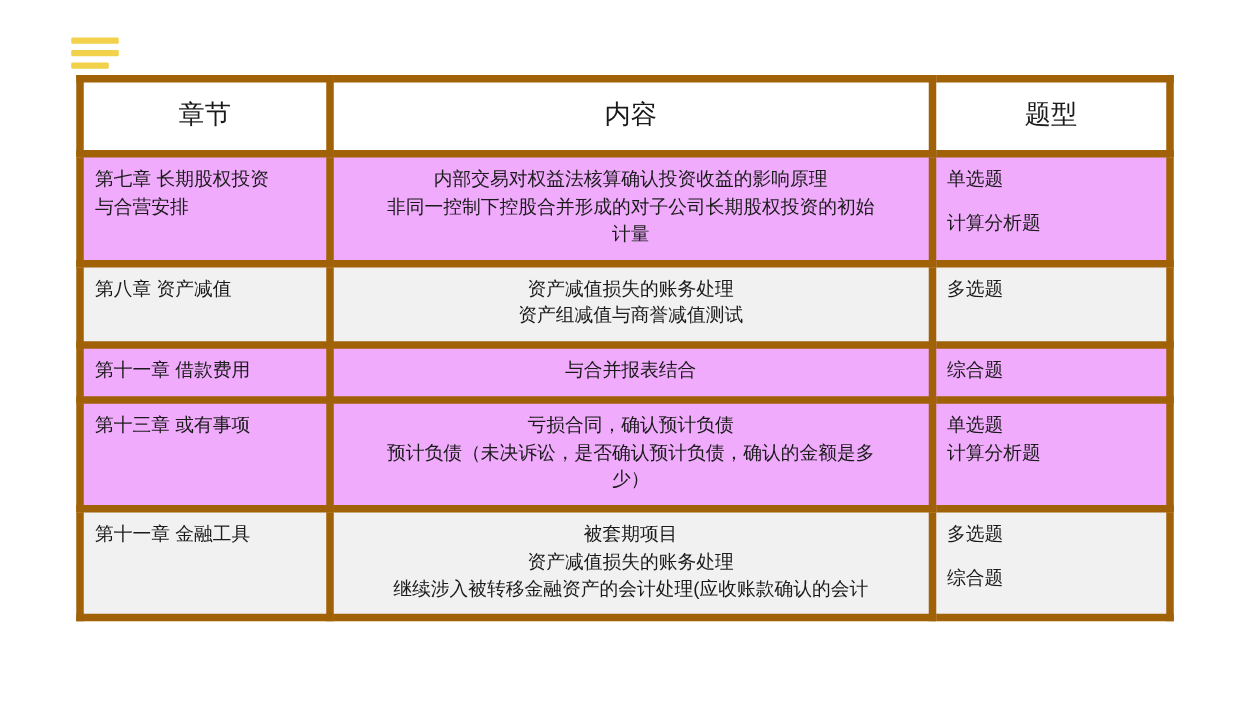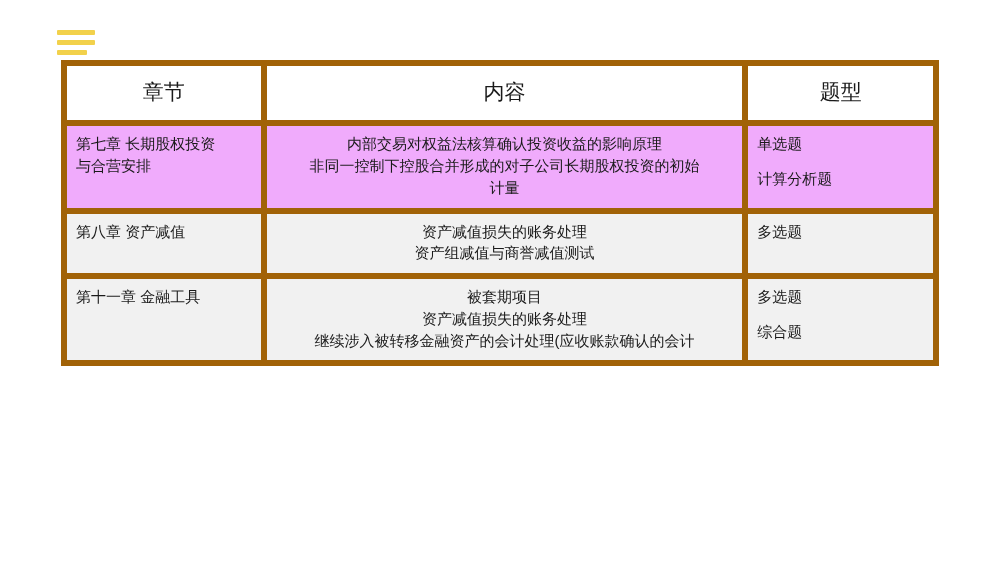--- a/index.html
+++ b/index.html
@@ -161,20 +161,45 @@
         <p>第八章  资产减值</p>
       </td>
       <td class="col-b cell-lines">
         <p>资产减值损失的账务处理</p>
         <p>资产组减值与商誉减值测试</p>
       </td>
       <td class="col-c cell-lines">
         <p>多选题</p>
       </td>
     </tr>
+    <tr class="plain">
+      <td class="col-a cell-lines">
+        <p>第十一章 借款费用</p>
+      </td>
+      <td class="col-b cell-lines">
+        <p>与合并报表结合</p>
+      </td>
+      <td class="col-c cell-lines">
+        <p>综合题</p>
+      </td>
+    </tr>
+    <tr class="plain">
+      <td class="col-a cell-lines">
+        <p>第十三章 或有事项</p>
+      </td>
+      <td class="col-b cell-lines">
+        <p>亏损合同，确认预计负债</p>
+        <p>预计负债（未决诉讼，是否确认预计负债，确认的金额是多</p>
+        <p>少）</p>
+      </td>
+      <td class="col-c cell-lines">
+        <p>单选题</p>
+        <p>计算分析题</p>
+      </td>
+    </tr>
     <tr class="shade">
       <td class="col-a cell-lines">
         <p>第十一章 金融工具</p>
       </td>
       <td class="col-b cell-lines">
         <p>被套期项目</p>
         <p>资产减值损失的账务处理</p>
         <p>继续涉入被转移金融资产的会计处理(应收账款确认的会计</p>
 
       </td>

